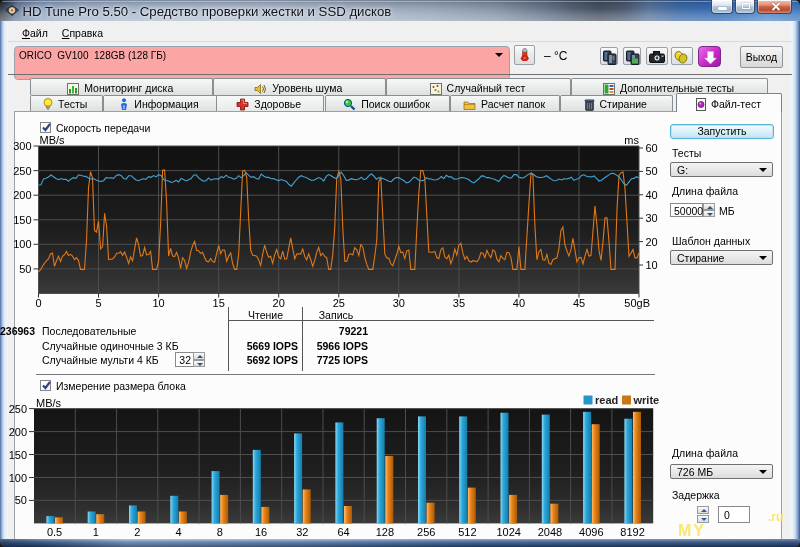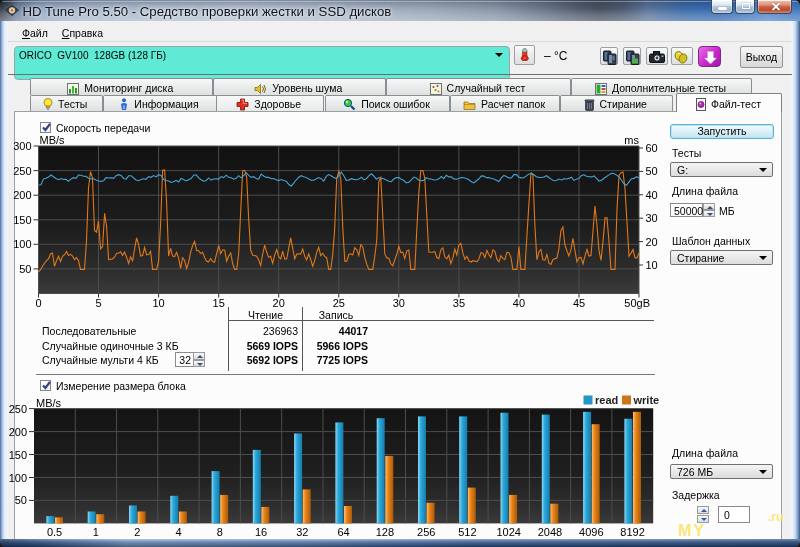--- a/index.html
+++ b/index.html
@@ -21,21 +21,21 @@
  linear-gradient(to bottom,#a9bcd6 0%,#5e80b0 30%,#3a5c8c 60%,#254672 90%,#193252 100%)}
 .client{position:absolute;left:8px;top:21px;width:782px;height:518px;background:#f0f0f0}
 
 .wbtn{position:absolute;top:0;height:13.5px;border:1px solid #394962;border-top:none;
  background:linear-gradient(to bottom,#f8fbfd 0%,#dde7f1 40%,#b3c4d9 52%,#9fb4cc 78%,#c6d6e5 100%);
  box-shadow:inset 0 1px 0 rgba(255,255,255,.85),inset 1px 0 0 rgba(255,255,255,.4),inset -1px 0 0 rgba(255,255,255,.4)}
 .wbtn.close{background:linear-gradient(to bottom,#f4c0ae 0%,#e0917a 38%,#cb6044 52%,#b54c30 78%,#d98a6c 100%)}
 
 .menu{position:absolute;left:14px;top:6px;color:#000}
 .menu span{margin-right:14px}
-.combo-main{position:absolute;left:6px;top:24.5px;width:496px;height:34px;background:#5eead4;border:1px solid #98a3ae;border-radius:4px}
+.combo-main{position:absolute;left:6px;top:24.5px;width:496px;height:34px;background:#fca5a5;border:1px solid #98a3ae;border-radius:4px}
 .combo-main .txt{position:absolute;left:4px;top:3px;color:#000;font-size:10px}
 .arrow-down{width:0;height:0;border-left:4px solid transparent;border-right:4px solid transparent;border-top:4px solid #000}
 .tbtn{position:absolute;top:25.5px;height:18px;border:1px solid #9aa0a5;border-radius:2px;
  background:linear-gradient(to bottom,#fbfbfb,#e8eaec 50%,#dcdfe2)}
 .btn-exit{position:absolute;left:732px;top:25px;width:43px;height:22px;border:1px solid #8e959c;border-radius:2px;
  background:linear-gradient(to bottom,#f7f7f7,#e6e6e6 50%,#d8d8d8);text-align:center;line-height:20px;color:#000}
 .sep-line{position:absolute;left:0px;top:52.5px;width:784px;height:1px;background:#6e6e6e}
 
 .tab{position:absolute;border:1px solid #888f94;border-bottom:none;border-radius:2px 2px 0 0;
  background:linear-gradient(to bottom,#f7f8f8,#ebecec 45%,#dfe0e0);color:#000}
@@ -162,21 +162,21 @@
     </div>
 <div class="tab" style="left:386px;top:77.5px;width:185px;height:17.5px">
       <div class="lbl"><span style="position:relative;top:1px;display:inline-block;margin-right:5px;vertical-align:-2px"><svg width="12" height="12">
             <rect x="0.5" y="0.5" width="11" height="11" fill="#f8f4d8" stroke="#707070"></rect>
             <circle cx="3.5" cy="4" r="1" fill="#c03030"></circle>
             <circle cx="7.5" cy="3" r="1" fill="#3050c0"></circle>
             <circle cx="5.5" cy="7" r="1" fill="#30a030"></circle>
             <circle cx="8.5" cy="8.5" r="1" fill="#c08030"></circle>
           </svg></span>Случайный тест</div>
     </div>
-<div class="tab" style="left:571px;top:77.5px;width:181px;height:17.5px">
+<div class="tab" style="left:571px;top:77.5px;width:197px;height:17.5px">
       <div class="lbl"><span style="position:relative;top:1px;display:inline-block;margin-right:5px;vertical-align:-2px"><svg width="12" height="12">
             <rect x="0.5" y="0.5" width="11" height="11" fill="#fff" stroke="#707070"></rect>
             <rect x="1.5" y="1.5" width="4" height="9" fill="#2aaa2a"></rect>
             <rect x="6.5" y="2" width="4" height="2" fill="#3060d0"></rect>
             <rect x="6.5" y="5" width="4" height="2" fill="#d04030"></rect>
             <rect x="6.5" y="8" width="4" height="2" fill="#d0a030"></rect>
           </svg></span>Дополнительные тесты</div>
     </div>
 <div class="tab" style="left:30px;top:95px;width:72.5px;height:15.5px">
       <div class="lbl" style="top:2px"><span style="position:relative;display:inline-block;margin-right:5px;vertical-align:-3px"><svg width="10" height="13">
@@ -318,24 +318,24 @@
 </svg>
 
  <div class="abs" style="left:228px;top:307px;width:1px;height:64px;background:#555"></div>
  <div class="abs" style="left:302px;top:307px;width:1px;height:64px;background:#555"></div>
  <div class="abs" style="left:228px;top:320px;width:426px;height:1px;background:#555"></div>
  <div class="label" style="left:228px;top:309px;width:75px;text-align:center">Чтение</div>
  <div class="label" style="left:305px;top:309px;width:62px;text-align:center">Запись</div>
  <div class="label" style="left:42px;top:325px">Последовательные</div>
  <div class="label" style="left:42px;top:339.5px">Случайные одиночные 3 КБ</div>
  <div class="label" style="left:42px;top:354px">Случайные мульти 4 КБ</div>
- <div class="label" style="left:0;top:325px;width:298px;text-align:right;font-weight:normal">236963</div>
+ <div class="label" style="left:0;top:325px;width:298px;text-align:left;font-weight:bold">236963</div>
  <div class="label" style="left:0;top:339.5px;width:298px;text-align:right;font-weight:bold">5669 IOPS</div>
  <div class="label" style="left:0;top:354px;width:298px;text-align:right;font-weight:bold">5692 IOPS</div>
- <div class="label" style="left:0;top:325px;width:368px;text-align:right;font-weight:bold">44017</div>
+ <div class="label" style="left:0;top:325px;width:368px;text-align:right;font-weight:bold">79221</div>
  <div class="label" style="left:0;top:339.5px;width:368px;text-align:right;font-weight:bold">5966 IOPS</div>
  <div class="label" style="left:0;top:354px;width:368px;text-align:right;font-weight:bold">7725 IOPS</div>
 
  <div class="edit" style="left:175px;top:352px;width:19px;height:15px;text-align:right;padding:1px 2px 0 0">32</div>
  <div class="abs" style="left:193px;top:352px;width:12px;height:15px">
    <div class="abs" style="left:0;top:0;width:12px;height:7.5px;border:1px solid #9a9a9a;background:linear-gradient(#f8f8f8,#ddd)">
         <div class="abs" style="left:2.5px;top:2px;width:0;height:0;border-left:3px solid transparent;border-right:3px solid transparent;border-bottom:3.5px solid #35527e"></div>
       </div>
    <div class="abs" style="left:0;top:7.5px;width:12px;height:7.5px;border:1px solid #9a9a9a;background:linear-gradient(#f8f8f8,#ddd)">
         <div class="abs" style="left:2.5px;top:2px;width:0;height:0;border-left:3px solid transparent;border-right:3px solid transparent;border-top:3.5px solid #35527e"></div>

